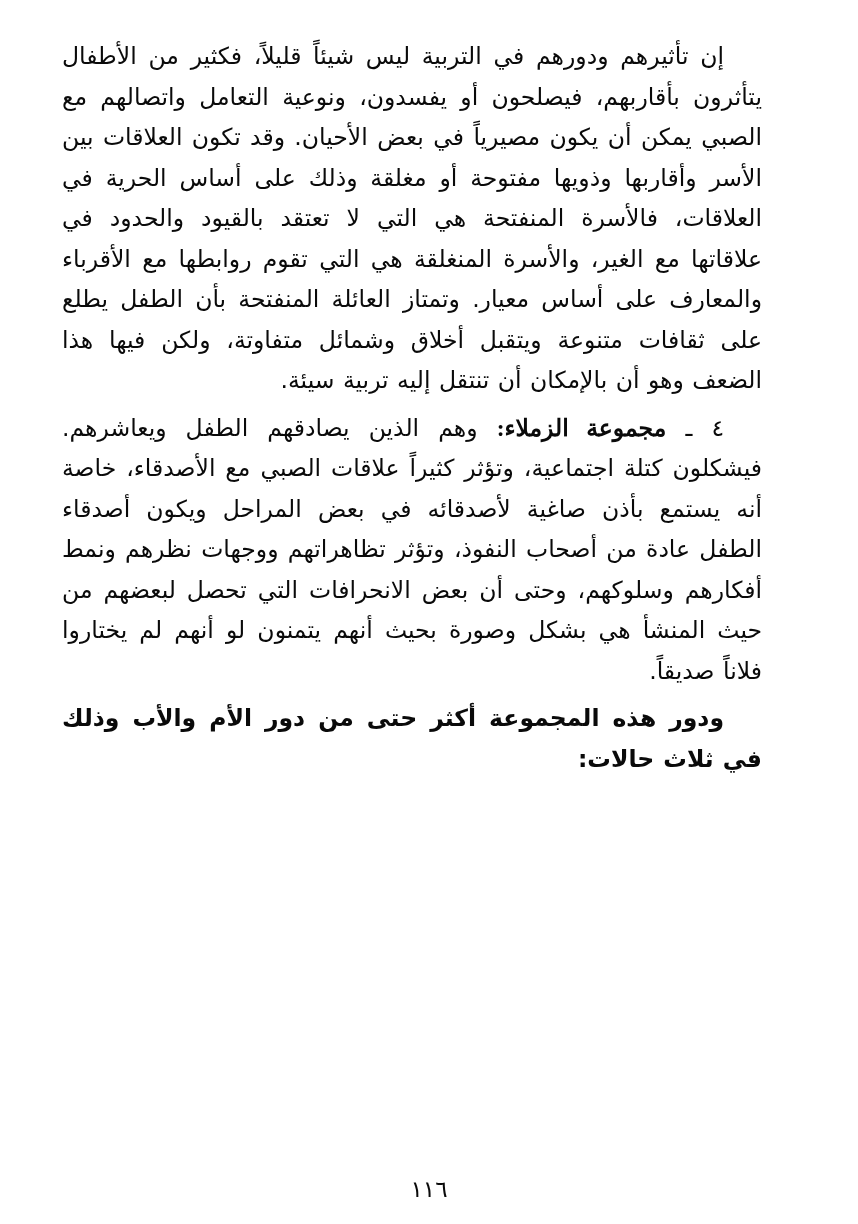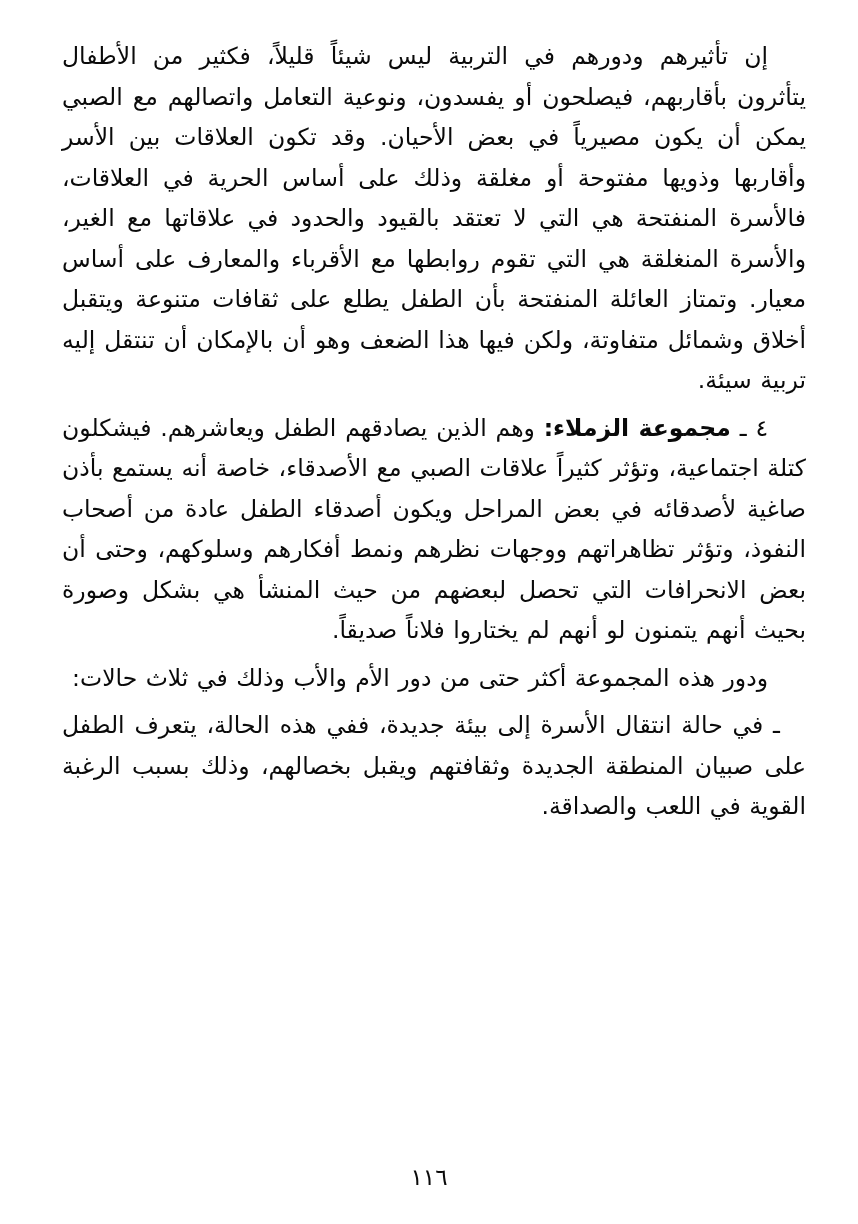--- a/index.html
+++ b/index.html
@@ -13,60 +13,61 @@
     height: 1224px;
     margin: 0 auto;
     background: #ffffff;
     color: #0a0a0a;
     font-family: "DejaVu Sans", sans-serif;
     direction: rtl;
     overflow: hidden;
     box-sizing: border-box;
   }
   .content {
-    padding: 36px 52px 0 62px;
+    padding: 36px 96px 0 62px;
   }
   .content p {
     margin: 0 0 7px 0;
     font-size: 23.5px;
     line-height: 40.5px;
     text-align: justify;
     word-spacing: 1px;
   }
   .content p.body-para {
     text-indent: 38px;
   }
   .content p.dash-para {
     text-indent: 26px;
   }
   .content p.pre-list {
+    font-weight: bold;
   }
   .lead-bold {
     font-weight: bold;
+    font-family: Liberation Serif, serif;
   }
   .page-number {
     position: absolute;
-    bottom: 34px;
+    bottom: 22px;
     left: 0;
     right: 0;
     text-align: center;
     font-size: 23px;
     letter-spacing: 2px;
   }
 </style>
 </head>
 <body>
 
 <div class="page">
   <div class="content">
     <p class="body-para">إن تأثيرهم ودورهم في التربية ليس شيئاً قليلاً، فكثير من الأطفال يتأثرون بأقاربهم، فيصلحون أو يفسدون، ونوعية التعامل واتصالهم مع الصبي يمكن أن يكون مصيرياً في بعض الأحيان. وقد تكون العلاقات بين الأسر وأقاربها وذويها مفتوحة أو مغلقة وذلك على أساس الحرية في العلاقات، فالأسرة المنفتحة هي التي لا تعتقد بالقيود والحدود في علاقاتها مع الغير، والأسرة المنغلقة هي التي تقوم روابطها مع الأقرباء والمعارف على أساس معيار. وتمتاز العائلة المنفتحة بأن الطفل يطلع على ثقافات متنوعة ويتقبل أخلاق وشمائل متفاوتة، ولكن فيها هذا الضعف وهو أن بالإمكان أن تنتقل إليه تربية سيئة.</p>
 
 
     <p class="body-para"><span>٤ ـ </span><span class="lead-bold">مجموعة الزملاء:</span><span> وهم الذين يصادقهم الطفل ويعاشرهم. فيشكلون كتلة اجتماعية، وتؤثر كثيراً علاقات الصبي مع الأصدقاء، خاصة أنه يستمع بأذن صاغية لأصدقائه في بعض المراحل ويكون أصدقاء الطفل عادة من أصحاب النفوذ، وتؤثر تظاهراتهم ووجهات نظرهم ونمط أفكارهم وسلوكهم، وحتى أن بعض الانحرافات التي تحصل لبعضهم من حيث المنشأ هي بشكل وصورة بحيث أنهم يتمنون لو أنهم لم يختاروا فلاناً صديقاً.</span></p>
 
     <p class="body-para pre-list">ودور هذه المجموعة أكثر حتى من دور الأم والأب وذلك في ثلاث حالات:</p>
 
-    <p class="dash-para">ـ في حالة انتقال الأسرة إلى بيئة جديدة، ففي هذه الحالة، يتعرف الطفل على صبيان المنطقة الجديدة وثقافتهم ويقبل بخصالهم، وذلك بسبب الرغبة القوية في اللعب والصداقة.</p>
 
   </div>
 
   <div class="page-number">١١٦</div>
 </div>
 
 </body></html>

